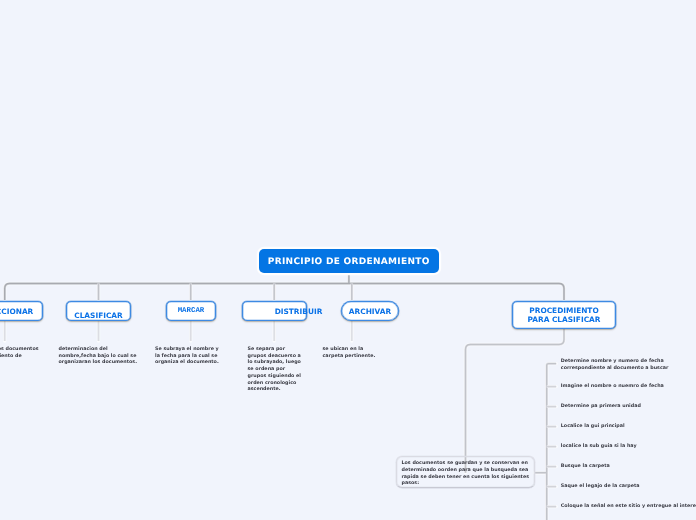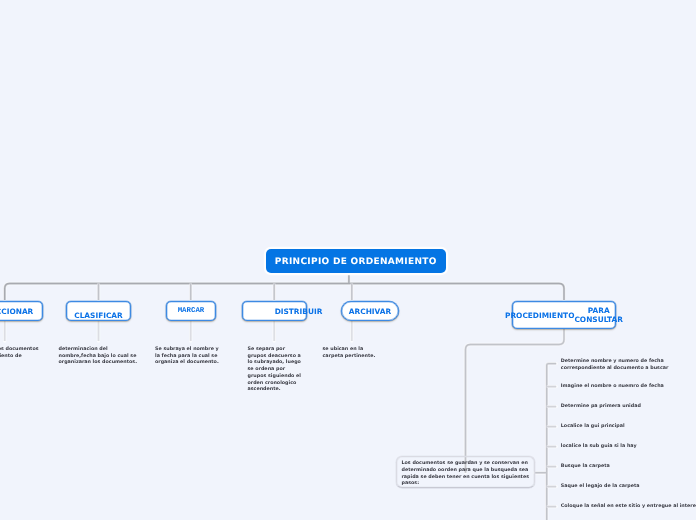--- a/index.html
+++ b/index.html
@@ -14,21 +14,21 @@
   }
   #canvas{position:absolute;left:0;top:0;width:696px;height:520px;transform:translateZ(0);}
   .svg-layer{position:absolute;left:0;top:0;width:696px;height:520px;pointer-events:none;}
 
   .node{position:absolute;box-sizing:border-box;display:flex;align-items:center;justify-content:center;text-align:center;white-space:nowrap;}
 
   .root-node{
     background:#0475e4;color:#ffffff;border-radius:5px;
     font-weight:bold;letter-spacing:0.3px;font-size:9px;
     box-shadow:0 0 0 2.2px #fefeff;
-    padding-top:2px;box-sizing:border-box;margin-left:7px;
+    padding-top:2px;box-sizing:border-box;
   }
   .lvl1{
     background:#ffffff;border:1px solid #3d8ae3;border-radius:5px;
     color:#0b72e7;font-weight:bold;letter-spacing:0px;font-size:7.4px;
     box-shadow:0 1px 1.5px rgba(95,84,60,0.45), 0 -0.6px 0 0 rgba(61,138,227,0.5), -0.6px 0 0 0 rgba(61,138,227,0.5), 0.6px 0 0 0 rgba(61,138,227,0.5), inset 0 0 0 0.6px rgba(61,138,227,0.5);
   }
   .lvl1.two-line{white-space:normal;line-height:9px;}
   .desc{position:absolute;-webkit-font-smoothing:antialiased;color:#3b3c45;font-weight:bold;font-size:4.8px;line-height:6.7px;letter-spacing:0px;}
   .infobox{
     position:absolute;background:transparent;border:1px solid #dadbe3;border-bottom-color:#c8c9d3;border-radius:6px;
@@ -103,23 +103,23 @@
   </div>
   <div class="node lvl1" style="left:166px;top:301px;width:50px;height:20px;font-family:Liberation Mono, monospace;">
     <span>MARCAR</span>
   </div>
   <div class="node lvl1" style="left:242px;top:301px;width:65px;height:20px;padding-left:48px;">
     <span>DISTRIBUIR</span>
   </div>
   <div class="node lvl1" style="left:341px;top:301px;width:58px;height:20px;border-radius:10px;">
     <span>ARCHIVAR</span>
   </div>
-  <div class="node lvl1 two-line" style="left:512px;top:301px;width:104px;height:28px;flex-direction:row;">
+  <div class="node lvl1 two-line" style="left:512px;top:301px;width:104px;height:28px;flex-direction:column;">
     <span>PROCEDIMIENTO</span>
-    <span>PARA CONSULTAR</span>
+    <span>PARA CLASIFICAR</span>
   </div>
 
   <div class="desc" style="left:-35.8px;top:347px;width:78px;">se escogen los documentos del procedimiento de</div>
   <div class="desc" style="left:58.5px;top:347px;width:80px;">determinacion del nombre,fecha bajo lo cual se organizaran los documentos.</div>
   <div class="desc" style="left:155px;top:347px;width:66px;">Se subraya el nombre y la fecha para la cual se organiza el documento.</div>
   <div class="desc" style="left:247.5px;top:347px;width:55px;">Se separa por grupos deacuerso a lo subrayado, luego se ordena por grupos siguiendo el orden cronologico ascendente.</div>
   <div class="desc" style="left:322.5px;top:347px;width:56px;">se ubican en la carpeta pertinente.</div>
 
   <div class="infobox" style="left:396px;top:456px;width:139px;height:32px;">Los documentos se guardan y se conservan en determinado oorden para que la busqueda sea rapida se deben tener en cuenta los siguientes pasos:</div>
 

